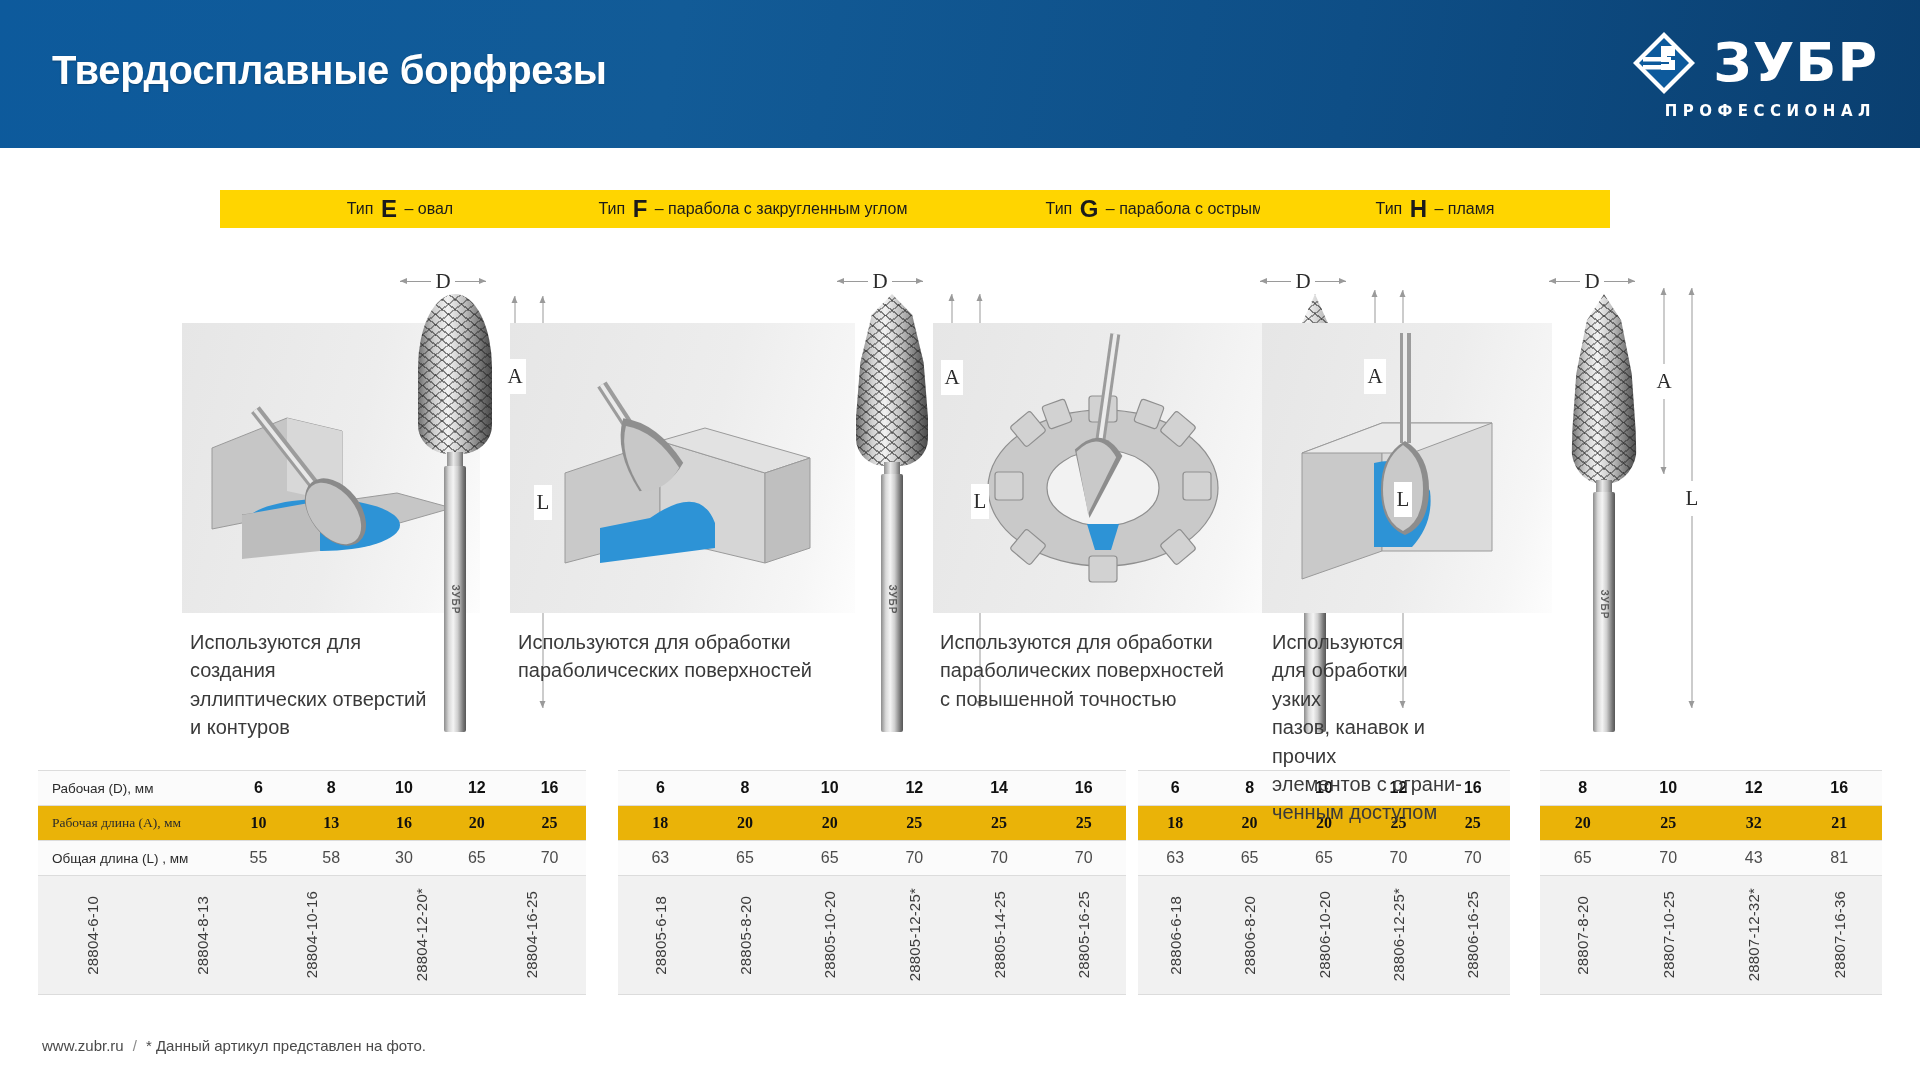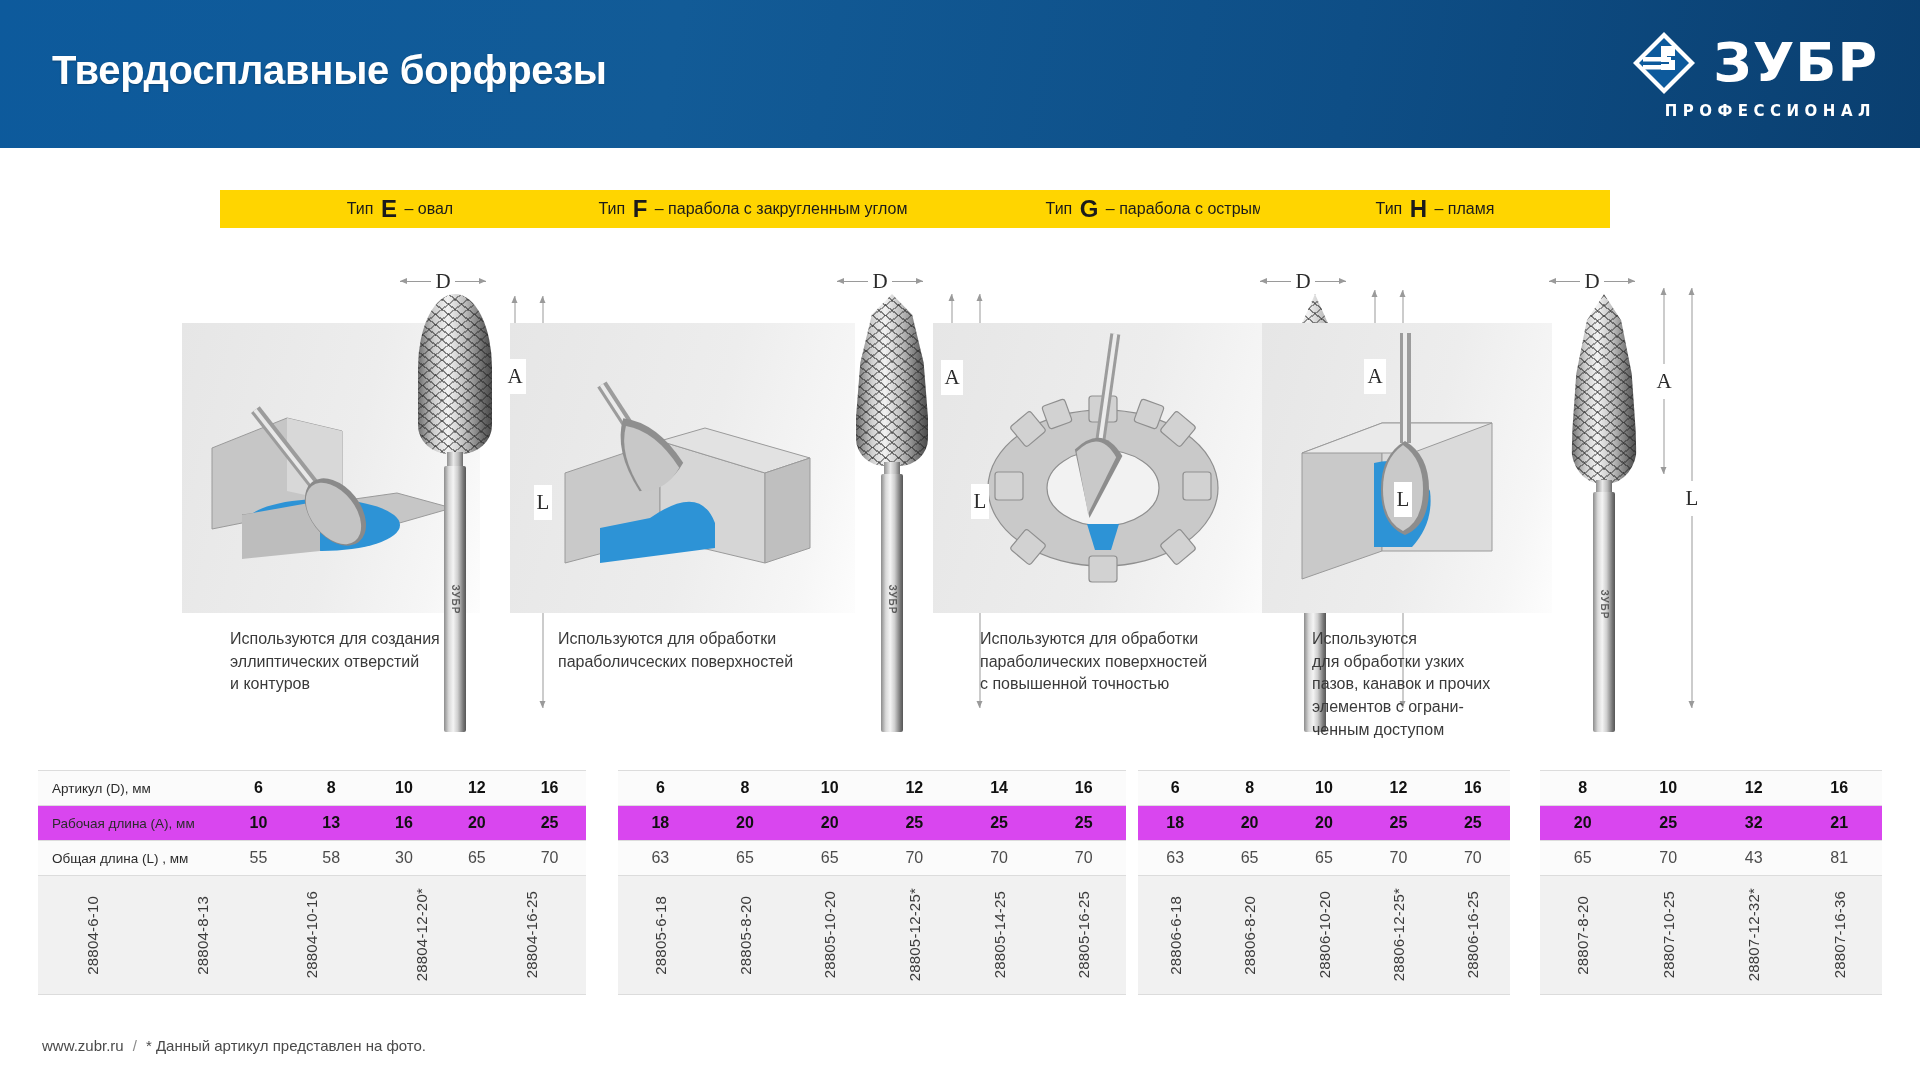--- a/index.html
+++ b/index.html
@@ -68,21 +68,21 @@
     position:absolute;top:175px;height:290px;
     background:linear-gradient(105deg,#e6e6e6 0%,#ededed 55%,#f6f6f6 85%,#fdfdfd 100%);
     overflow:hidden;
   }
   .col-1 .illo{left:144px;width:298px;}
   .col-2 .illo{left:-108px;width:345px;}
   .col-3 .illo{left:-205px;width:340px;}
   .col-4 .illo{left:-278px;width:290px;}
 
   .desc{
-    position:absolute;font-size:16px;line-height:1.42;color:#3a3a3a;white-space:pre-line;margin-left:40px;
+    position:absolute;font-size:20px;line-height:1.42;color:#3a3a3a;white-space:pre-line;
   }
   .col-1 .desc{left:152px;top:480px;width:250px;}
   .col-2 .desc{left:-100px;top:480px;width:300px;}
   .col-3 .desc{left:-198px;top:480px;width:290px;}
   .col-4 .desc{left:-268px;top:480px;width:190px;}
 
   
   .prod{position:absolute;top:118px;height:470px;width:170px;}
   .col-1 .prod{left:348px;}
   .col-2 .prod{left:205px;}
@@ -125,21 +125,21 @@
   .vline::after{content:"";position:absolute;bottom:0;left:-3.5px;border-left:3.5px solid transparent;border-right:3.5px solid transparent;border-top:7px solid #9a9a9a;}
   .vdim .lbl{
     position:relative;z-index:2;background:#ffffff;padding:5px 3px;
     font-size:21px;color:#2b2b2b;font-family:"Liberation Serif",serif;
   }
 
   
   .tbl{position:absolute;width:100%;}
   .col-1 .tbl,.col-2 .tbl,.col-3 .tbl,.col-4 .tbl{top:622px;}
   .trow{display:flex;align-items:stretch;border-bottom:1px solid #dcdcdc;}
-  .trow.alt{background:#d946ef;}
+  .trow.alt{background:#eab308;font-family:Liberation Serif, serif;}
   .trow.plain{background:#fbfbfb;}
   .trow:first-child{border-top:1px solid #dcdcdc;}
   .rlabel{
     flex:0 0 auto;display:flex;align-items:center;
     font-size:13.5px;color:#2b2b2b;padding-left:14px;height:34px;
   }
   .col-1 .rlabel{width:170px;}
   .col-2 .rlabel,.col-3 .rlabel,.col-4 .rlabel{width:0;padding-left:0;}
   .cells{flex:1;display:flex;}
   .cell{
@@ -237,21 +237,21 @@
         <div class="lbl">A</div>
       </div>
       <div class="vdim" style="left:140px;top:30px;height:412px;">
         <div class="vline"></div>
         <div class="lbl">L</div>
       </div>
     </div>
 
     <div class="tbl">
       <div class="trow plain">
-        <div class="rlabel">Артикул (D), мм</div>
+        <div class="rlabel">Рабочая (D), мм</div>
         <div class="cells">
           <div class="cell b">6</div>
           <div class="cell b">8</div>
           <div class="cell b">10</div>
           <div class="cell b">12</div>
           <div class="cell b">16</div>
         </div>
       </div>
       <div class="trow alt">
         <div class="rlabel">Рабочая длина (A), мм</div>

